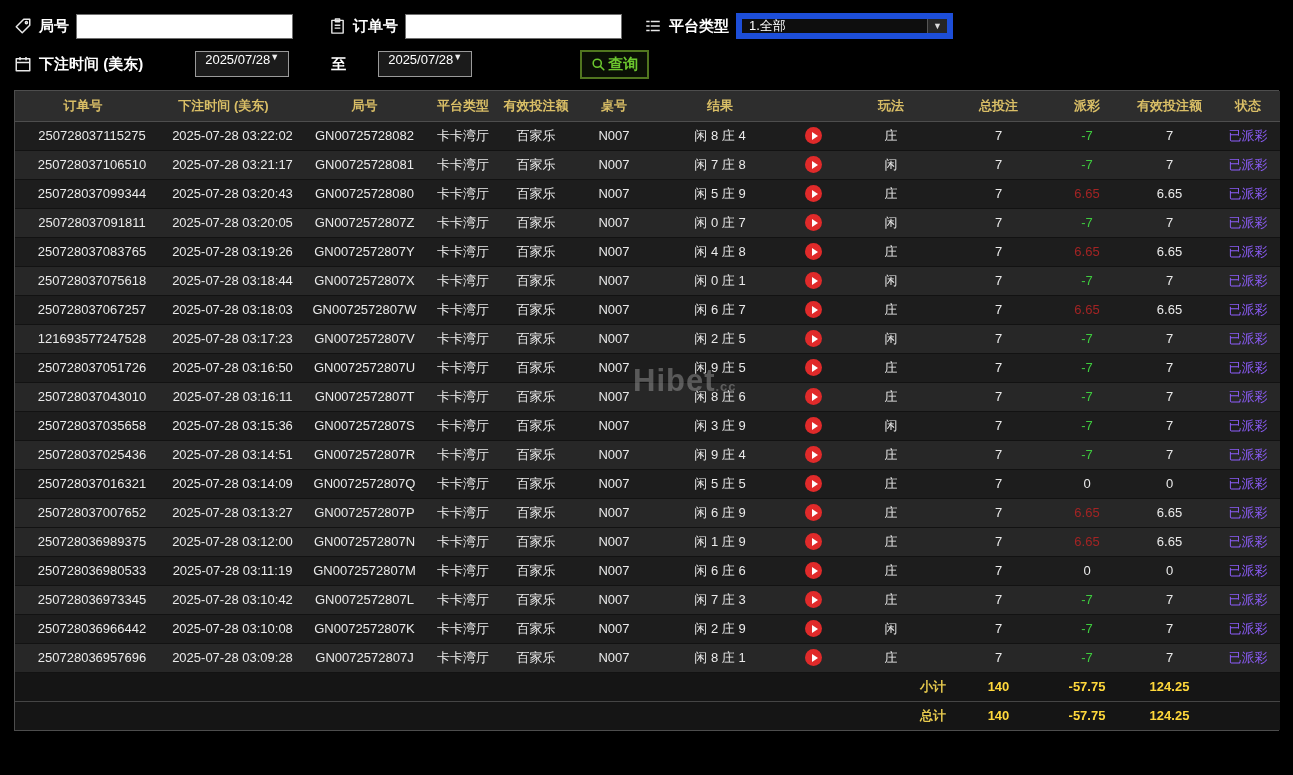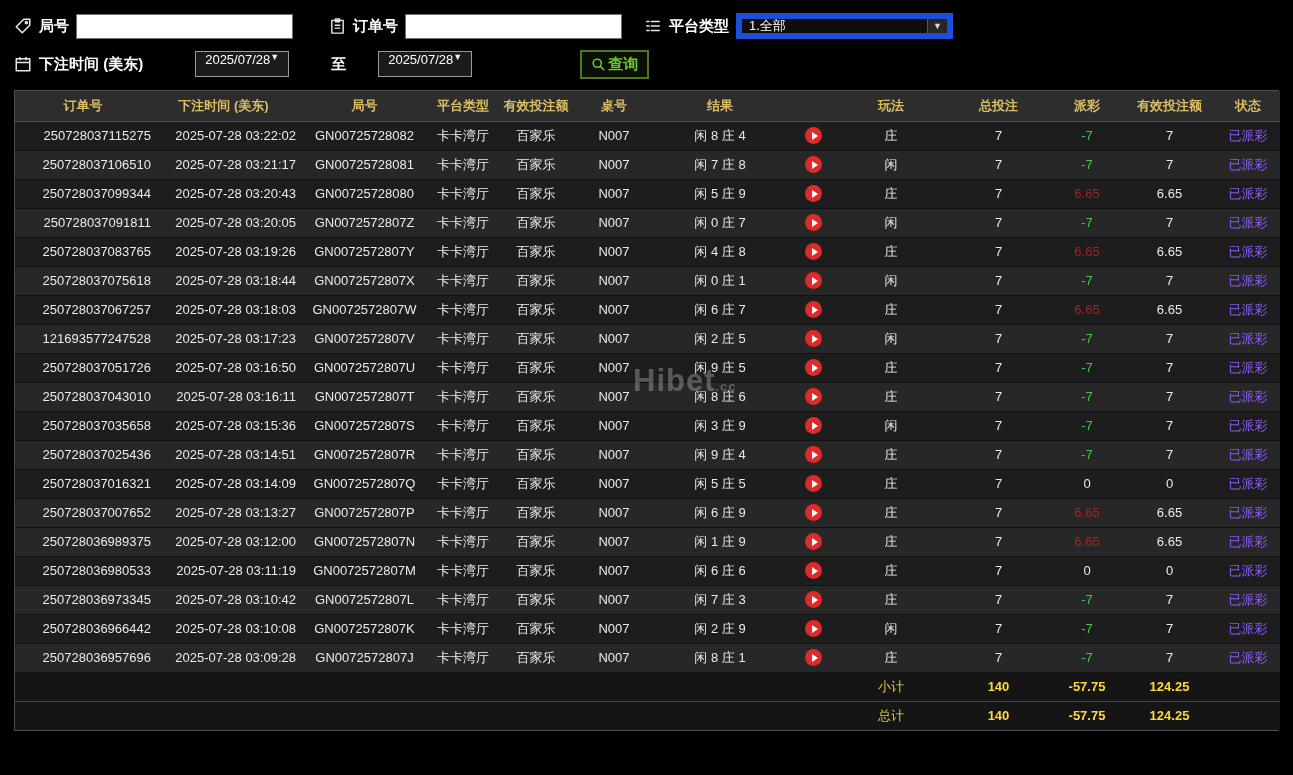--- a/index.html
+++ b/index.html
@@ -63,26 +63,26 @@
     color: #d9be66; font-weight: bold; font-size: 13px;
     border-bottom: 1px solid #4d4d4d; white-space: nowrap; overflow: hidden;
   }
   tbody tr { height: 29px; border-bottom: 1px solid #121212; }
   tbody tr.odd { background: #1d1d1d; }
   tbody tr.even { background: #272727; }
   td {
     text-align: center; color: #eaeaea; font-size: 13px;
     white-space: nowrap; overflow: hidden;
   }
-  td.left { text-align: right; padding-left: 18px; }
+  td.left { text-align: center; padding-left: 18px; }
   td.neg { color: #3ecb3e; }
   td.pos { color: #a32424; }
   td.status { color: #8b5cf6; }
   tfoot tr { height: 29px; background: #151515; border-top: 1px solid #454545; }
-  td.tot-label { color: #e6c94e; font-weight: normal; }
+  td.tot-label { color: #e6c94e; font-weight: bold; text-align: right; }
   td.tot-num { color: #ffd83b; font-weight: bold; }
   .play-btn {
     display: inline-flex; align-items: center; justify-content: center;
     width: 17px; height: 17px; border-radius: 50%;
     background: #e02a2a; cursor: pointer; vertical-align: middle;
   }
   .play-btn::after {
     content: ""; display: block;
     border-left: 6px solid #fff;
     border-top: 4px solid transparent;

